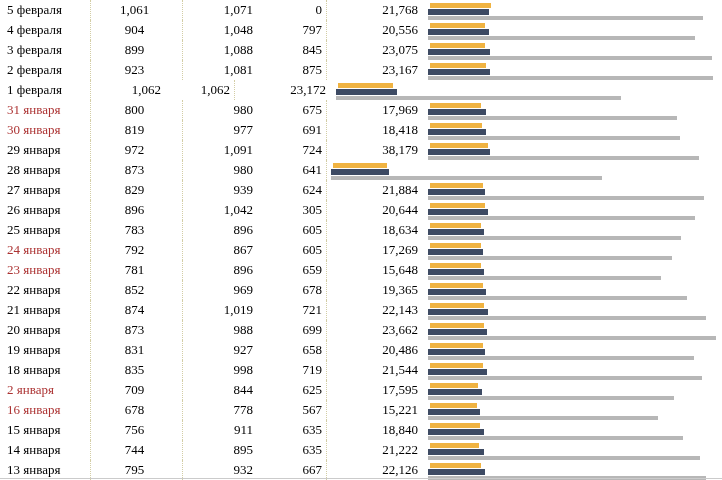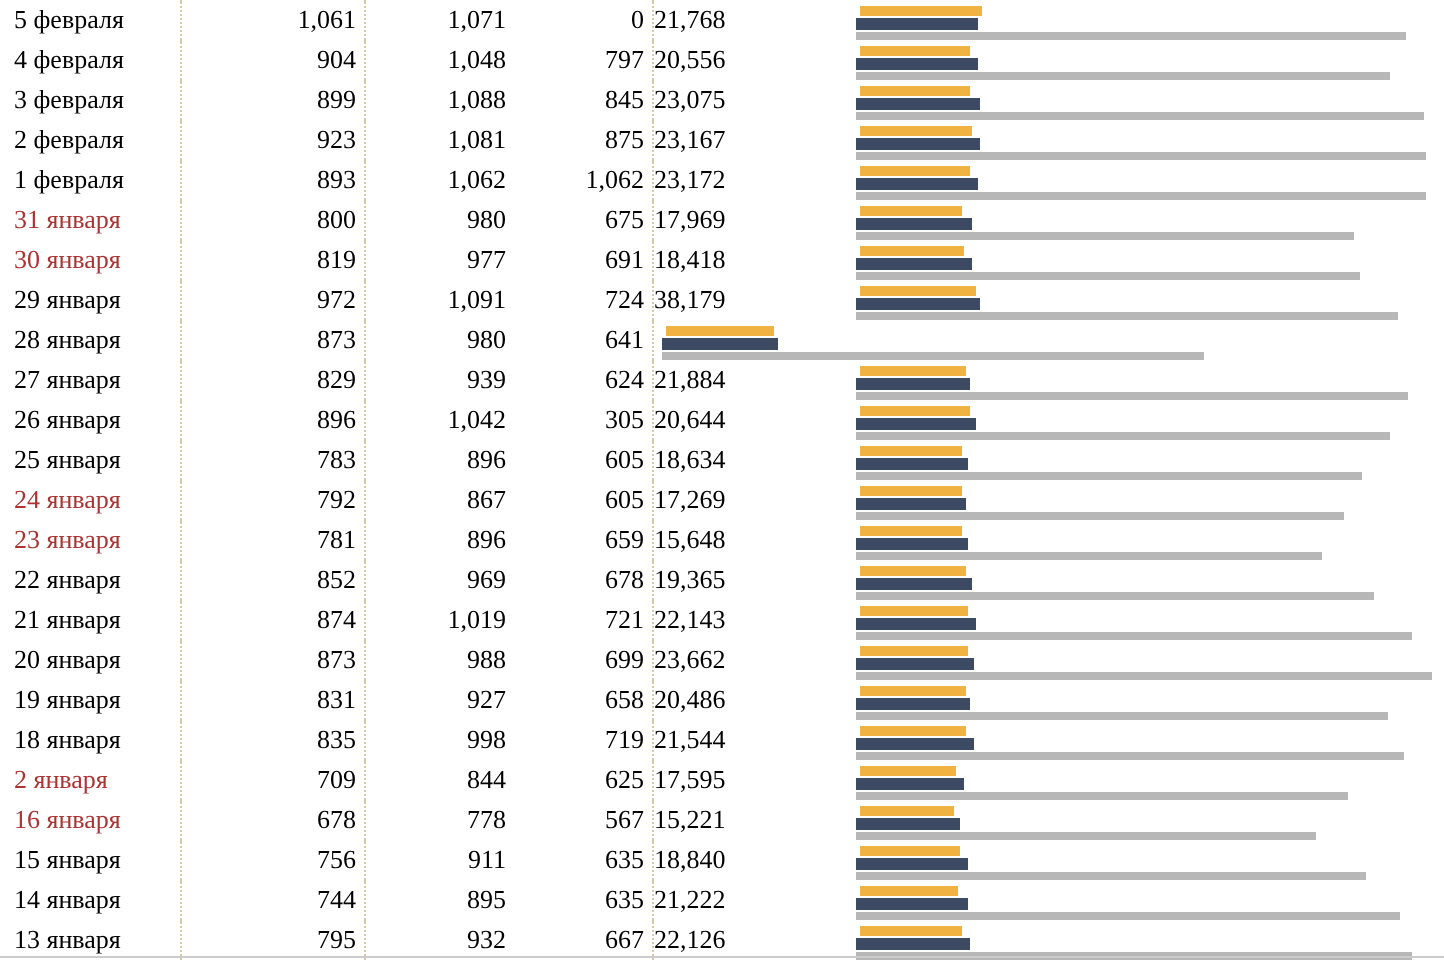--- a/index.html
+++ b/index.html
@@ -8,24 +8,24 @@
     width:722px;height:480px;
     overflow:hidden;
     background:#fff;
     font-family:"Liberation Serif","DejaVu Serif",serif;
     font-size:13px;
     color:#000;
   }
   .row{display:flex;height:20px;line-height:20px;}
   .cell{box-sizing:border-box;white-space:nowrap;overflow:hidden;}
   .c-date{width:91px;padding-left:7px;border-right:1px dotted var(--separator,#d3cda4);}
-  .c-n1{width:92px;text-align:right;padding-right:4px;border-right:1px dotted var(--separator,#d3cda4);}
+  .c-n1{width:92px;text-align:center;padding-right:4px;border-right:1px dotted var(--separator,#d3cda4);}
   .c-n2{width:74px;text-align:right;padding-right:4px;}
   .c-n3{width:70px;text-align:right;padding-right:4px;border-right:1px dotted var(--separator,#d3cda4);}
-  .c-n4{width:97px;text-align:left;padding-right:6px;}
+  .c-n4{width:97px;text-align:right;padding-right:6px;}
   .c-bars{flex:1;}
   .weekend{color:var(--weekend,#ac3333);}
   .bar{height:6px;}
   .bar-orange{margin:3px 0 0 6px;height:5px;}
   .bar-navy{margin:1px 0 0 4px;height:6px;}
   .bar-gray{margin:1px 0 0 4px;height:4px;}
   #bottom-line{
     position:absolute;left:0;top:478px;width:722px;height:1px;
     background:var(--bottom-border,#cbcbcb);
   }
@@ -92,21 +92,20 @@
       <div class="bar bar-orange" style="width: 56px; background: rgb(240, 179, 66);"></div>
       <div class="bar bar-navy" style="width: 62px; background: rgb(61, 74, 99);"></div>
       <div class="bar bar-gray" style="width: 285px; background: rgb(183, 183, 183);"></div>
     </div>
   </div>
 
   <div class="row">
     <div class="cell c-date">
       <span>1 февраля</span>
     </div>
-    <div class="cell c-n1">893</div>
     <div class="cell c-n2">1,062</div>
     <div class="cell c-n3">1,062</div>
     <div class="cell c-n4">23,172</div>
     <div class="cell c-bars">
       <div class="bar bar-orange" style="width: 55px; background: rgb(240, 179, 66);"></div>
       <div class="bar bar-navy" style="width: 61px; background: rgb(61, 74, 99);"></div>
       <div class="bar bar-gray" style="width: 285px; background: rgb(183, 183, 183);"></div>
     </div>
   </div>
 

